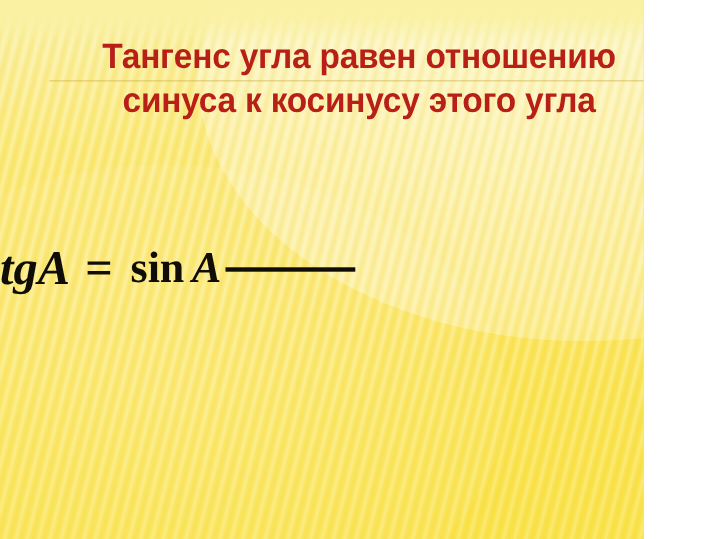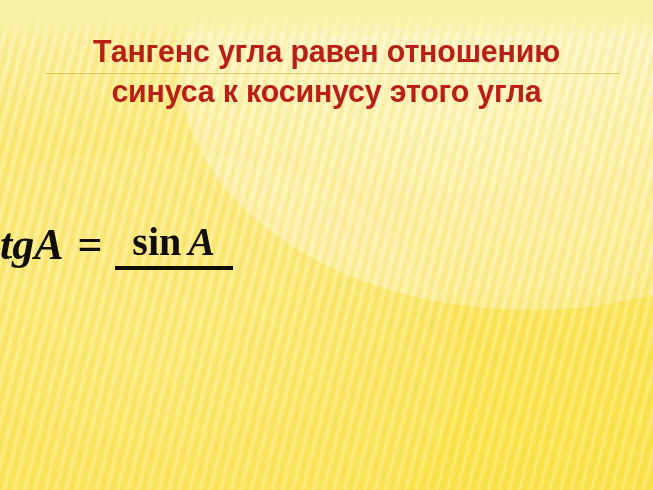--- a/index.html
+++ b/index.html
@@ -8,21 +8,21 @@
   }
   body {
     width: 653px;
     height: 490px;
     overflow: hidden;
     font-family: "Liberation Sans", sans-serif;
   }
 
   #slide {
     position: relative;
-    width: 653px;
+    width: 585px;
     height: 490px;
     overflow: hidden;
     background: #c4b5fd;
   }
 
   
   .bg-base {
     position: absolute;
     inset: 0;
     background: linear-gradient(to bottom,
@@ -151,21 +151,20 @@
     font-size: 44px;
     font-weight: bold;
     font-style: normal;
     line-height: 1;
     margin: 0 12px 0 14px;
     padding-bottom: 2px;
   }
 
   .frac {
     display: inline-flex;
-    flex-direction: column;
     align-items: center;
     line-height: 1;
   }
 
   .frac-part {
     font-size: 40px;
     font-weight: bold;
     white-space: nowrap;
     padding: 0 4px;
   }

